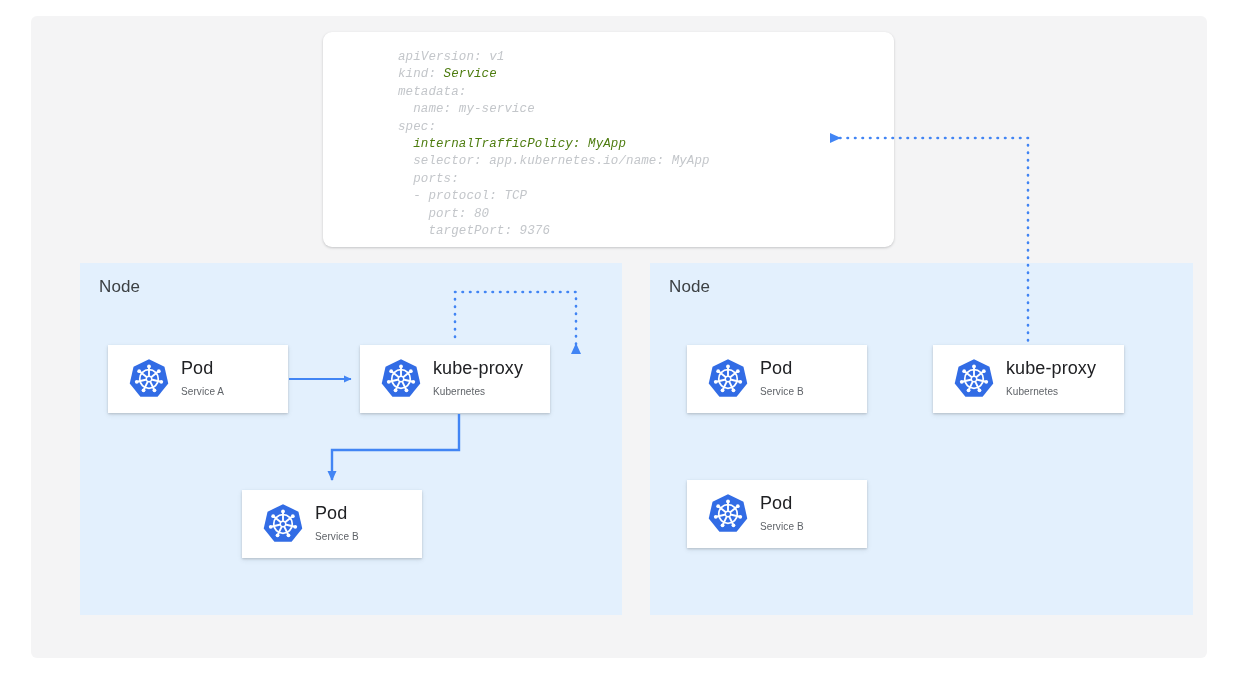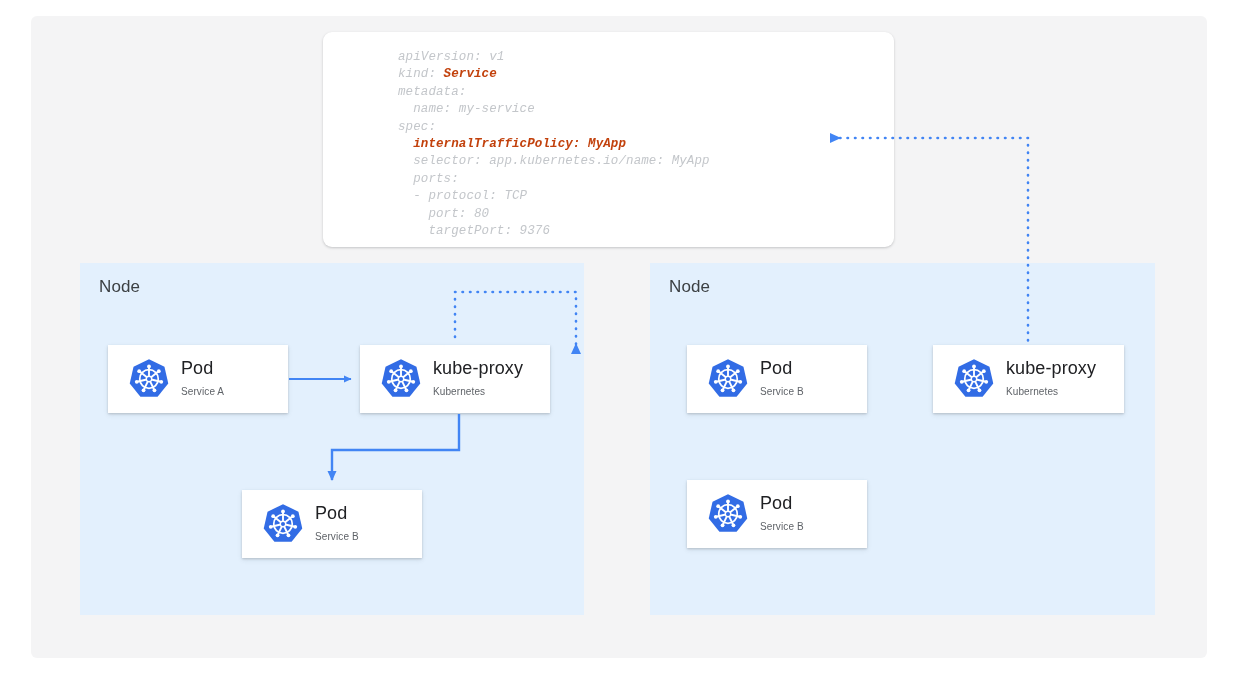--- a/index.html
+++ b/index.html
@@ -44,28 +44,29 @@
     top: 17px;
     font-family: "Liberation Mono", "DejaVu Sans Mono", monospace;
     font-size: 12.5px;
     line-height: 17.4px;
     font-style: italic;
     color: #c3c6ca;
     white-space: pre;
     letter-spacing: 0.1px;
   }
   #yaml-code .k-bold {
-    font-weight: bold;
-    color: #c2410c;
+    font-weight: normal;
+    color: #4d7c0f;
   }
 
   
   .node-box {
     position: absolute;
     background: #e3f0fd;
+    padding-left: 38px;
   }
   #node-left  { left: 80px;  top: 263px; width: 504px; height: 352px; }
   #node-right { left: 650px; top: 263px; width: 505px; height: 352px; }
   .node-label {
     position: absolute;
     left: 19px;
     top: 14px;
     font-size: 17px;
     color: #3c4043;
     letter-spacing: 0.1px;

